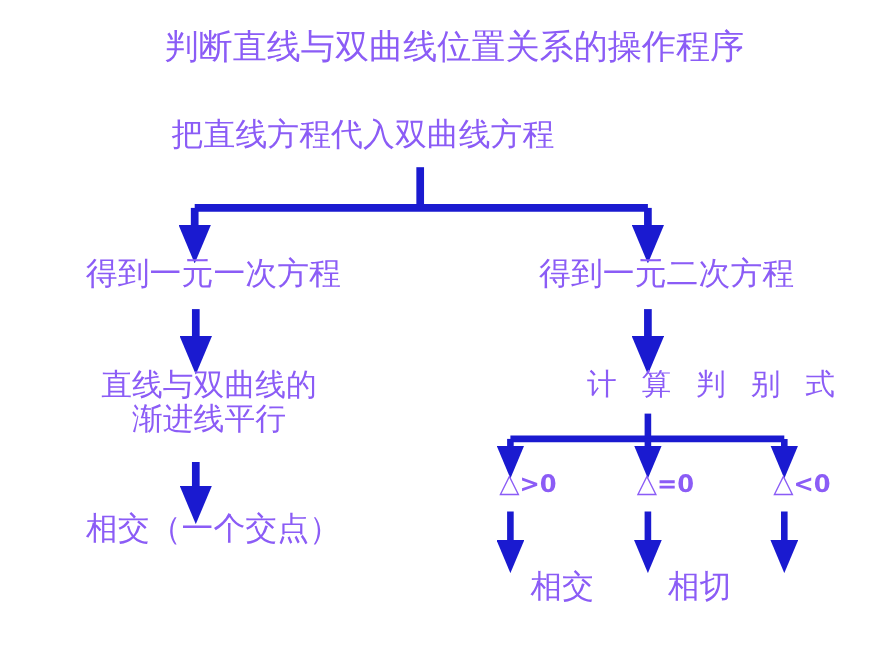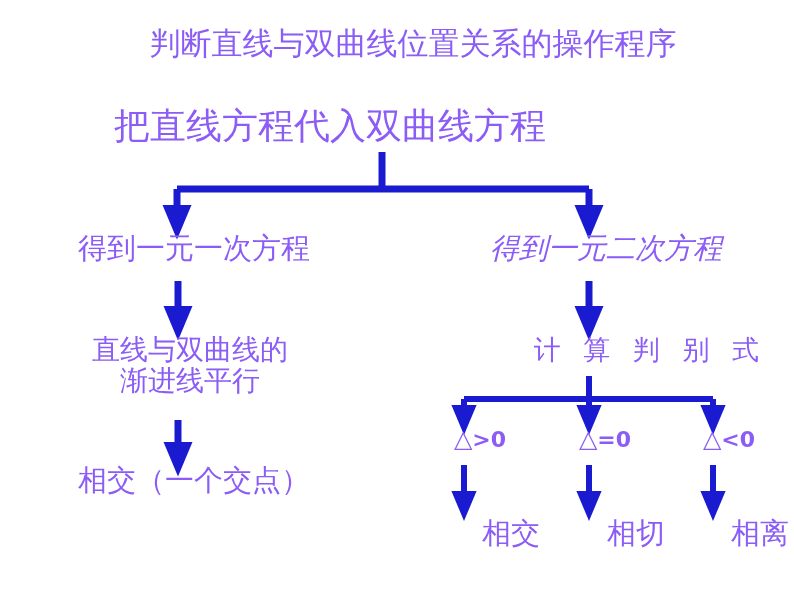--- a/index.html
+++ b/index.html
@@ -39,36 +39,35 @@
     width: 794px;
     text-align: center;
     font-size: 31px;
     white-space: nowrap;
   }
   .n-root {
     left: 0;
     top: 106px;
     width: 628px;
     text-align: center;
-    font-size: 36px;
+    font-size: 29px;
   }
   .n-left1 {
     left: 0px;
     top: 232px;
     width: 356px;
     text-align: center;
     font-size: 29px;
   }
   .n-right1 {
     left: 430px;
     top: 232px;
     width: 320px;
     text-align: center;
     font-size: 29px;
-    font-style: italic;
   }
   .n-left2 {
     left: 4px;
     top: 334px;
     width: 340px;
     text-align: center;
     font-size: 28px;
   }
   .n-left2 .ln { display: block; }
   .n-left3 {
@@ -172,15 +171,14 @@
   </div>
   <div class="node cond cond-b">
     <span class="tri">△</span><span>=0</span>
   </div>
   <div class="node cond cond-c">
     <span class="tri">△</span><span>&lt;0</span>
   </div>
 
   <div class="node res res-a">相交</div>
   <div class="node res res-b">相切</div>
-  <div class="node res res-c">相离</div>
 
 </div>
 
 </body></html>

